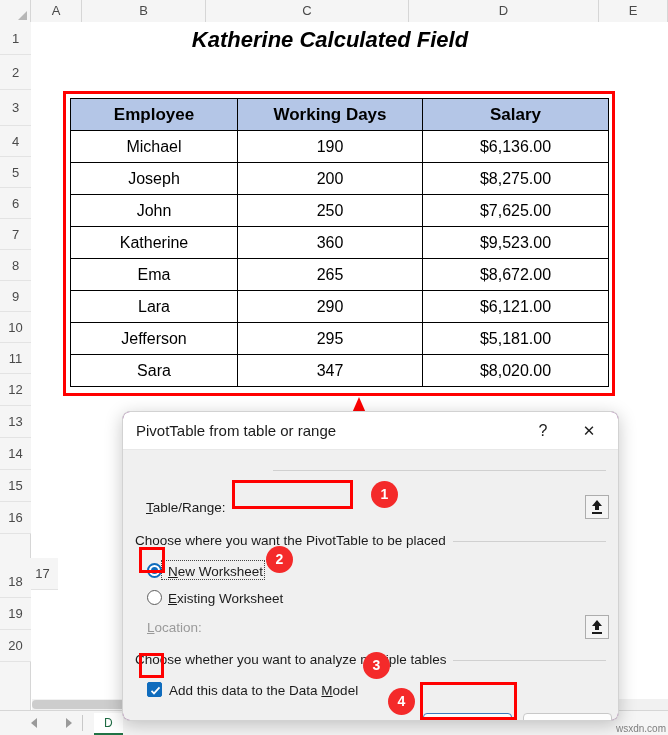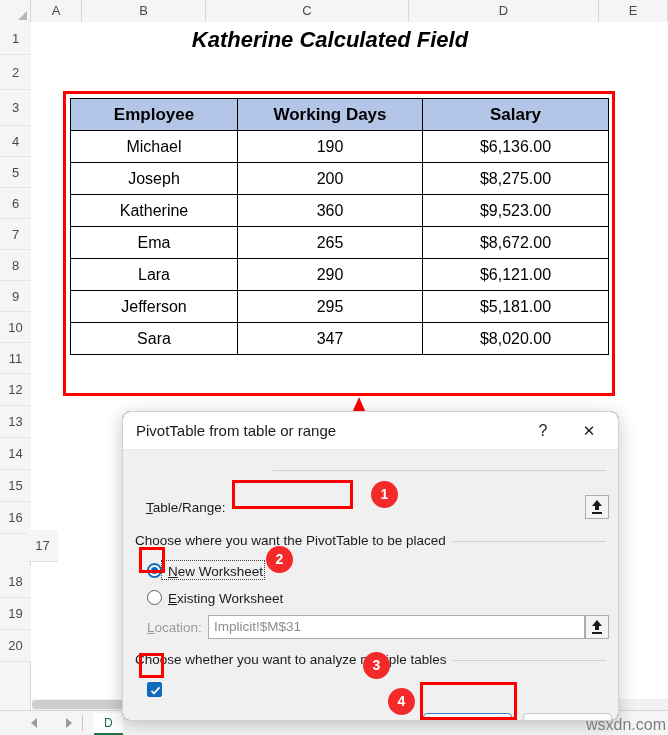--- a/index.html
+++ b/index.html
@@ -375,21 +375,21 @@
     font-weight: bold;
     line-height: 27px;
     text-align: center;
     z-index: 40;
   }
 
   .watermark {
     position: absolute;
     right: 2px;
     bottom: 1px;
-    font-size: 16px;
+    font-size: 10px;
     color: #7e7e7e;
     z-index: 50;
     white-space: nowrap;
   }
 </style>
 </head>
 <body>
 
 <div id="excel">
 
@@ -416,21 +416,21 @@
     <div class="row-head" style="top:197px; height:31px;line-height:31px;">7</div>
     <div class="row-head" style="top:228px; height:31px;line-height:31px;">8</div>
     <div class="row-head" style="top:259px; height:31px;line-height:31px;">9</div>
     <div class="row-head" style="top:290px; height:31px;line-height:31px;">10</div>
     <div class="row-head" style="top:321px; height:31px;line-height:31px;">11</div>
     <div class="row-head" style="top:352px; height:32px;line-height:32px;">12</div>
     <div class="row-head" style="top:384px; height:32px;line-height:32px;">13</div>
     <div class="row-head" style="top:416px; height:32px;line-height:32px;">14</div>
     <div class="row-head" style="top:448px; height:32px;line-height:32px;">15</div>
     <div class="row-head" style="top:480px; height:32px;line-height:32px;">16</div>
-    <div class="row-head" style="top:508px; height:32px;line-height:32px;margin-left:27px;">17</div>
+    <div class="row-head" style="top:536px; height:32px;line-height:32px;margin-left:27px;">17</div>
     <div class="row-head" style="top:544px; height:32px;line-height:32px;">18</div>
     <div class="row-head" style="top:576px; height:32px;line-height:32px;">19</div>
     <div class="row-head" style="top:608px; height:32px;line-height:32px;">20</div>
   </div>
 
   <div class="sheet-title">Katherine Calculated Field</div>
 
   <div class="table-wrap">
     <table class="data">
       <colgroup>
@@ -448,20 +448,25 @@
       <tbody>
         <tr>
           <td>Michael</td>
           <td>190</td>
           <td>$6,136.00</td>
         </tr>
         <tr>
           <td>Joseph</td>
           <td>200</td>
           <td>$8,275.00</td>
+        </tr>
+        <tr>
+          <td>John</td>
+          <td>250</td>
+          <td>$7,625.00</td>
         </tr>
         <tr>
           <td>Katherine</td>
           <td>360</td>
           <td>$9,523.00</td>
         </tr>
         <tr>
           <td>Ema</td>
           <td>265</td>
           <td>$8,672.00</td>
@@ -531,36 +536,36 @@
     <div class="group-rule" style="left:320px; top:91px; width:163px;"></div>
 
     <div class="radio checked" style="left:24px; top:113px;"></div>
     <div class="focus-ring" style="left:38px; top:110px; width:104px; height:20px;"></div>
     <div class="field-label" style="left:45px; top:114px;"><span class="ul">N</span>ew Worksheet</div>
 
     <div class="radio" style="left:24px; top:140px;"></div>
     <div class="field-label" style="left:45px; top:141px;"><span class="ul">E</span>xisting Worksheet</div>
 
     <div class="field-label disabled" style="left:24px; top:170px;"><span class="ul">L</span>ocation:</div>
-    <div class="textbox ghost" style="left:85px; top:165px; width:377px;">Implicit!$M$31</div>
     <div class="range-btn" style="left:462px; top:165px;">
       <svg width="22" height="22" viewBox="0 0 22 22" xmlns="http://www.w3.org/2000/svg">
         <polygon points="11,4 6,10 9,10 9,14 13,14 13,10 16,10" fill="#1b1b1b"></polygon>
         <rect x="6" y="16" width="10" height="2" fill="#1b1b1b"></rect>
       </svg>
     </div>
 
     <div class="group-label" style="left:12px; top:202px;">Choose whether you want to analyze multiple tables</div>
     <div class="group-rule" style="left:330px; top:210px; width:153px;"></div>
 
     <div class="checkbox" style="left:24px; top:232px;">
       <svg width="13" height="13" viewBox="0 0 13 13" xmlns="http://www.w3.org/2000/svg">
         <polyline points="2.5,6.8 5,9.4 10.5,3.4" fill="none" stroke="#ffffff" stroke-width="1.7"></polyline>
       </svg>
     </div>
+    <div class="field-label" style="left:46px; top:233px;">Add this data to the Data <span class="ul">M</span>odel</div>
 
     <div class="dlg-btn default" style="left:300px; top:263px; width:89px;">OK</div>
     <div class="dlg-btn" style="left:400px; top:263px; width:89px;">Cancel</div>
   </div>
 </div>
 
 <div class="redbox" style="left:232px; top:480px; width:121px; height:29px;"></div>
 <div class="redbox" style="left:139px; top:547px; width:26px;  height:26px;"></div>
 <div class="redbox" style="left:139px; top:653px; width:25px;  height:25px;"></div>
 <div class="redbox" style="left:420px; top:682px; width:97px;  height:38px;"></div>

